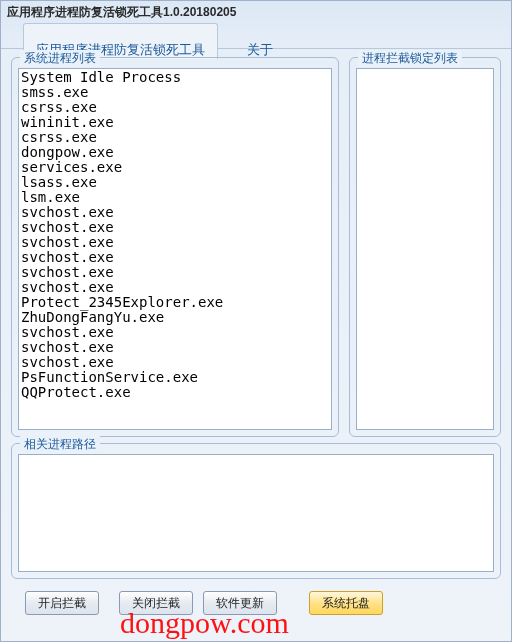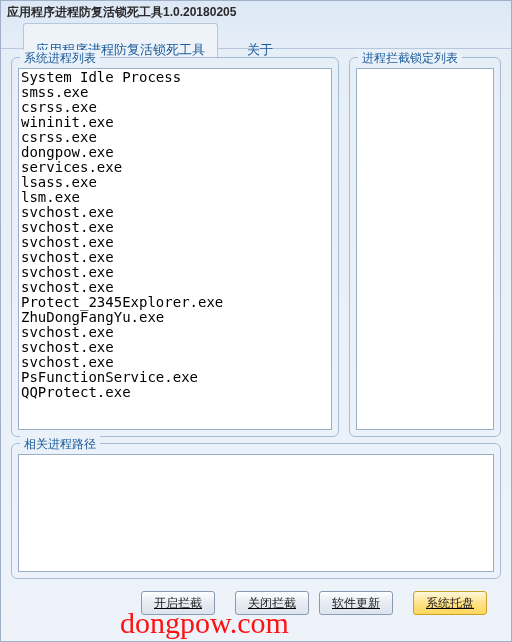--- a/index.html
+++ b/index.html
@@ -103,32 +103,31 @@
     .group-path {
       height: 136px;
     }
     .path-box {
       flex: 1;
       background: #fff;
       border: 1px solid #9aaec8;
     }
     .button-row {
       display: flex;
-      justify-content: flex-end;
+      justify-content: flex-start;
       padding: 6px 14px 6px 14px;
       gap: 10px;
-      text-decoration: underline;
     }
     .btn-group-left {
       display: flex;
       gap: 20px;
     }
     .btn-group-right {
       display: flex;
-      gap: 20px;
+      gap: 32px;
     }
     button.btn {
       min-width: 74px;
       height: 24px;
       font-size: 12px;
       background: linear-gradient(to bottom, #fefefe 0%, #e6ebf2 50%, #dde4ee 100%);
       border: 1px solid #8a9ab0;
       border-radius: 3px;
       cursor: pointer;
       color: #222;

